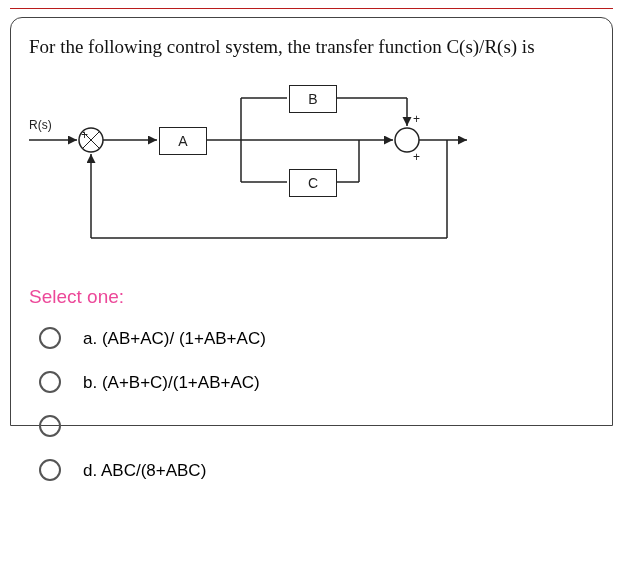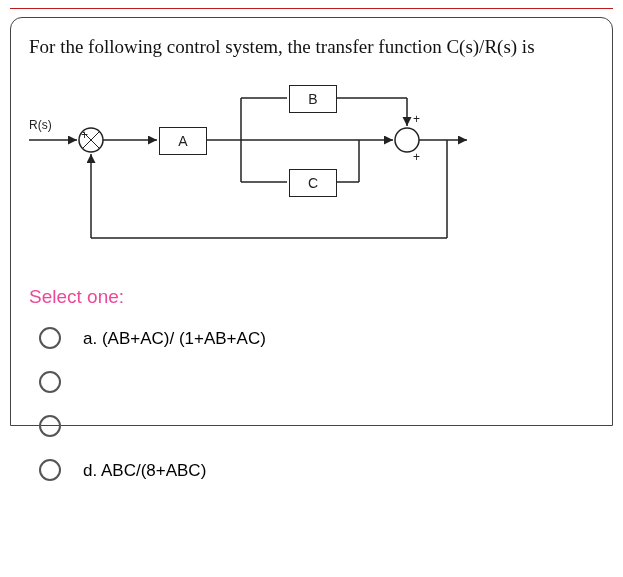--- a/index.html
+++ b/index.html
@@ -152,20 +152,21 @@
 
     <div class="select-one">Select one:</div>
 
     <div class="options">
       <div class="option">
         <div class="radio"></div>
         <div class="opt-label">a. (AB+AC)/ (1+AB+AC)</div>
       </div>
       <div class="option">
         <div class="radio"></div>
+        <div class="opt-label">b. (A+B+C)/(1+AB+AC)</div>
       </div>
       <div class="option">
         <div class="radio"></div>
       </div>
       <div class="option">
         <div class="radio"></div>
         <div class="opt-label">d. ABC/(8+ABC)</div>
       </div>
     </div>
   </div>

